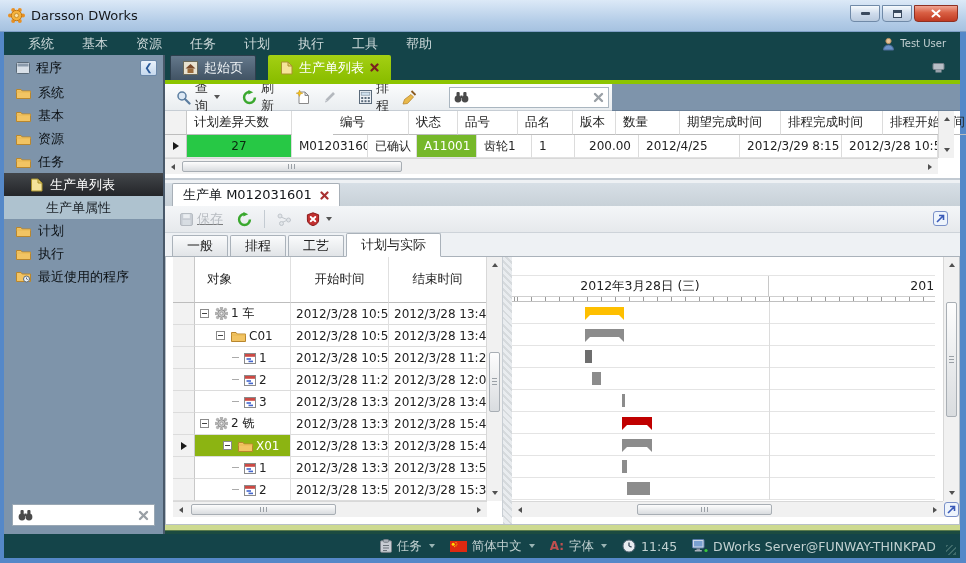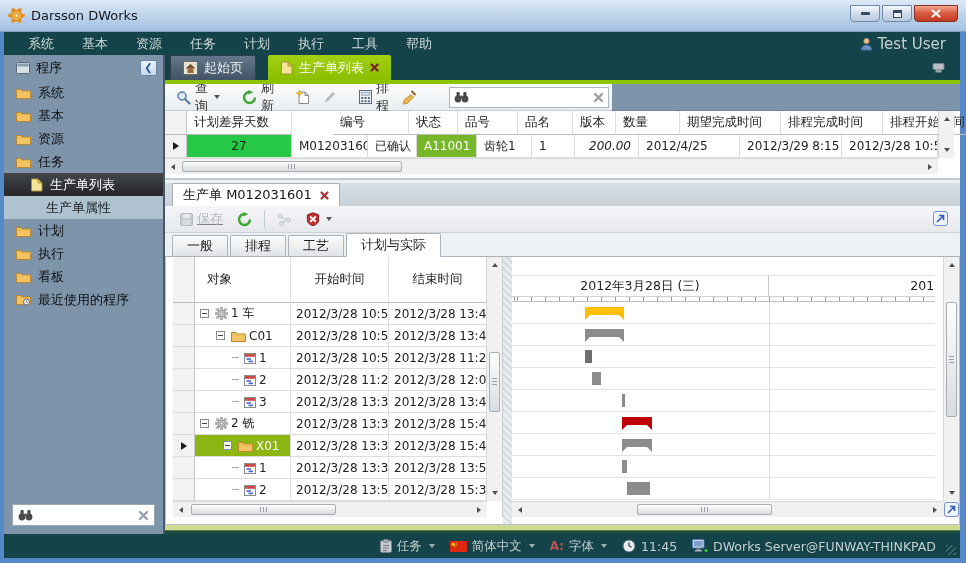--- a/index.html
+++ b/index.html
@@ -10,21 +10,21 @@
 .titlebar .title{margin-left:6px;font-size:13px;color:#15181c;}
 .winbtns{margin-left:auto;display:flex;gap:2px;align-items:flex-start;height:100%;padding-top:5px;}
 .wbtn{width:30px;height:17px;border:1px solid #708aa8;border-radius:0 0 4px 4px;background:linear-gradient(#f6fafd,#cfdcec 50%,#b9cade);display:flex;align-items:center;justify-content:center;}
 .wbtn.close{width:44px;background:linear-gradient(#f0a593,#d95f43 45%,#c03a22);border-color:#8e3022;}
 .g-min{width:9px;height:3px;background:#3a4a5e;border-radius:1px;}
 .g-max{width:9px;height:8px;border:1px solid #3a4a5e;border-top:3px solid #3a4a5e;background:#e8eef6;}
 
 .frame{margin:0 6px 0 4px;}
 .menubar{height:23px;background:#144449;display:flex;align-items:center;padding:0 10px;}
 .menu-item{color:#cdd9da;font-size:13px;padding:0 14px;line-height:23px;}
-.menubar .user{margin-left:auto;display:flex;align-items:center;gap:5px;color:#c3d0d2;font-size:15px;padding-right:4px;}
+.menubar .user{margin-left:auto;display:flex;align-items:center;gap:5px;color:#c3d0d2;font-size:10px;padding-right:4px;}
 
 .app-body{display:flex;height:479px;}
 
 .sidebar{position:relative;width:161px;background:#7e94aa;border-right:2px solid #49596a;flex:none;}
 .side-header{height:26px;display:flex;align-items:center;gap:6px;padding:0 6px 0 12px;color:#0d1216;font-size:13px;}
 .side-collapse{margin-left:auto;width:17px;height:16px;background:linear-gradient(#eaf2fb,#c6d9ee);border:1px solid #6a87a8;border-radius:2px;color:#2a5a9a;font-size:10px;line-height:14px;text-align:center;font-weight:bold;}
 .side-item{height:23px;display:flex;align-items:center;gap:7px;padding-left:12px;color:#0d1216;font-size:13px;}
 .side-item .lbl{white-space:nowrap;}
 .side-item.selected{background:linear-gradient(#43464a,#232529);color:#fff;padding-left:26px;}
 .side-item.sub{background:#aec2cf;padding-left:42px;color:#1a2026;}
@@ -265,29 +265,20 @@
               <span class="ic">
                 <svg width="15" height="12">
                   <path d="M0.5 2.5 h4.5 l1.2 1.5 h8.3 v7.5 h-14 z" fill="#F2C463" stroke="#B8862E"></path>
                   <path d="M0.5 5 h14" stroke="#E8B852" fill="none"></path>
                 </svg>
               </span>
               <span class="lbl">执行</span>
             </div>
             <div class="side-item">
               <span class="ic">
-                <svg width="15" height="12">
-                  <path d="M0.5 2.5 h4.5 l1.2 1.5 h8.3 v7.5 h-14 z" fill="#F2C463" stroke="#B8862E"></path>
-                  <path d="M0.5 5 h14" stroke="#E8B852" fill="none"></path>
-                </svg>
-              </span>
-              <span class="lbl">看板</span>
-            </div>
-            <div class="side-item">
-              <span class="ic">
                 <svg width="15" height="13">
                   <path d="M0.5 2.5 h4.5 l1.2 1.5 h8.3 v7.5 h-14 z" fill="#F2C463" stroke="#B8862E"></path>
                   <circle cx="10.5" cy="9" r="3" fill="#EEF2F6" stroke="#5A6A7A"></circle>
                   <path d="M10.5 7.5 v1.5 l1.2 0.6" stroke="#5A6A7A" fill="none"></path>
                 </svg>
               </span>
               <span class="lbl">最近使用的程序</span>
             </div>
           </div>
         <div class="side-search">
@@ -460,21 +451,21 @@
             <div id="grid-row" class="grid-row data">
                 <div class="gcell marker">
                   <span class="arrow-right"></span>
                 </div>
                 <div class="gcell c-diff" style="width: 105px;">27</div>
                 <div class="gcell" style="width: 76px;">M012031601</div>
                 <div class="gcell" style="width: 49px;">已确认</div>
                 <div class="gcell c-item" style="width: 60px;">A11001</div>
                 <div class="gcell" style="width: 55px;">齿轮1</div>
                 <div class="gcell" style="width: 43px;">1</div>
-                <div class="gcell c-num" style="width: 64px; font-style: italic;">200.00</div>
+                <div class="gcell c-num" style="width: 64px;">200.00</div>
                 <div class="gcell" style="width: 101px;">2012/4/25</div>
                 <div class="gcell" style="width: 102px;">2012/3/29 8:15</div>
                 <div class="gcell" style="width: 96px;">2012/3/28 10:52</div>
               </div>
             <div class="hscroll">
               <span class="sa left">
                   <span class="tri-l"></span>
                 </span>
               <div class="thumb h" style="left:17px;width:220px;"></div>
               <span class="sa right">

